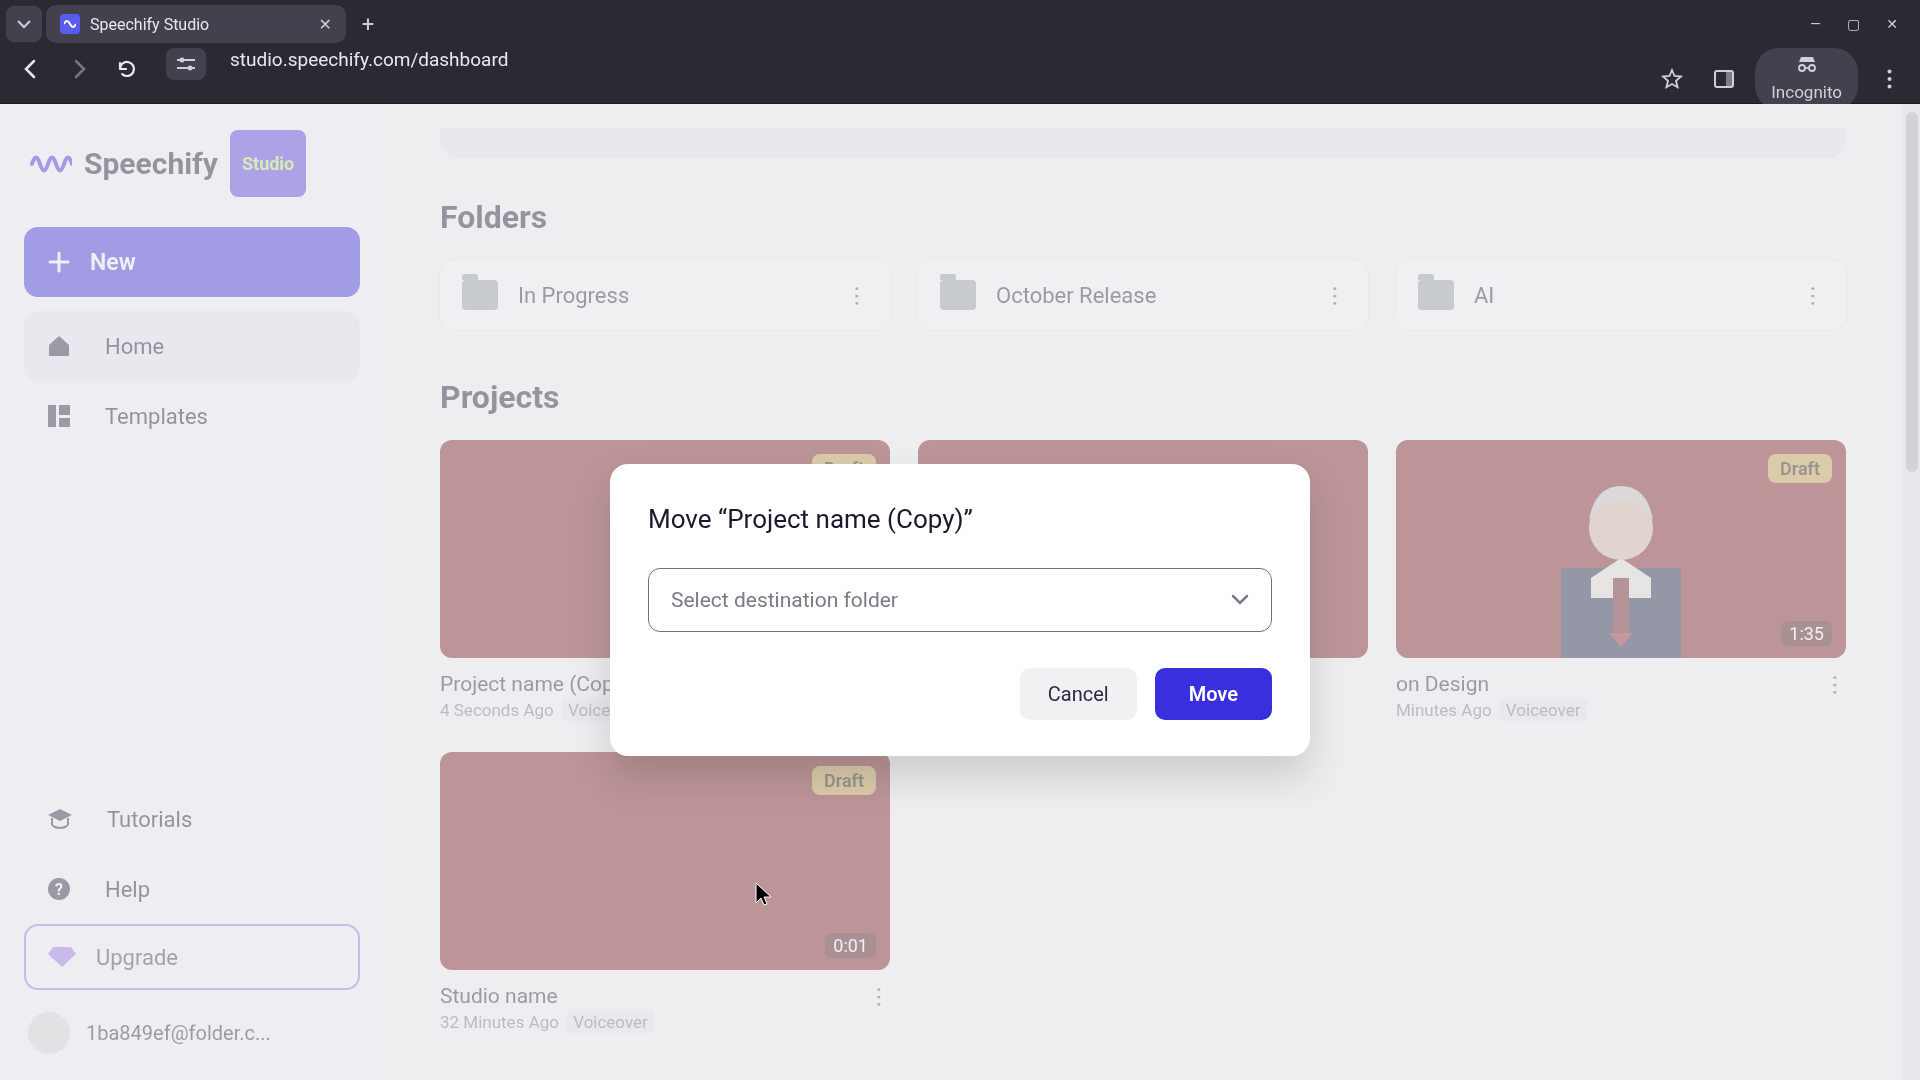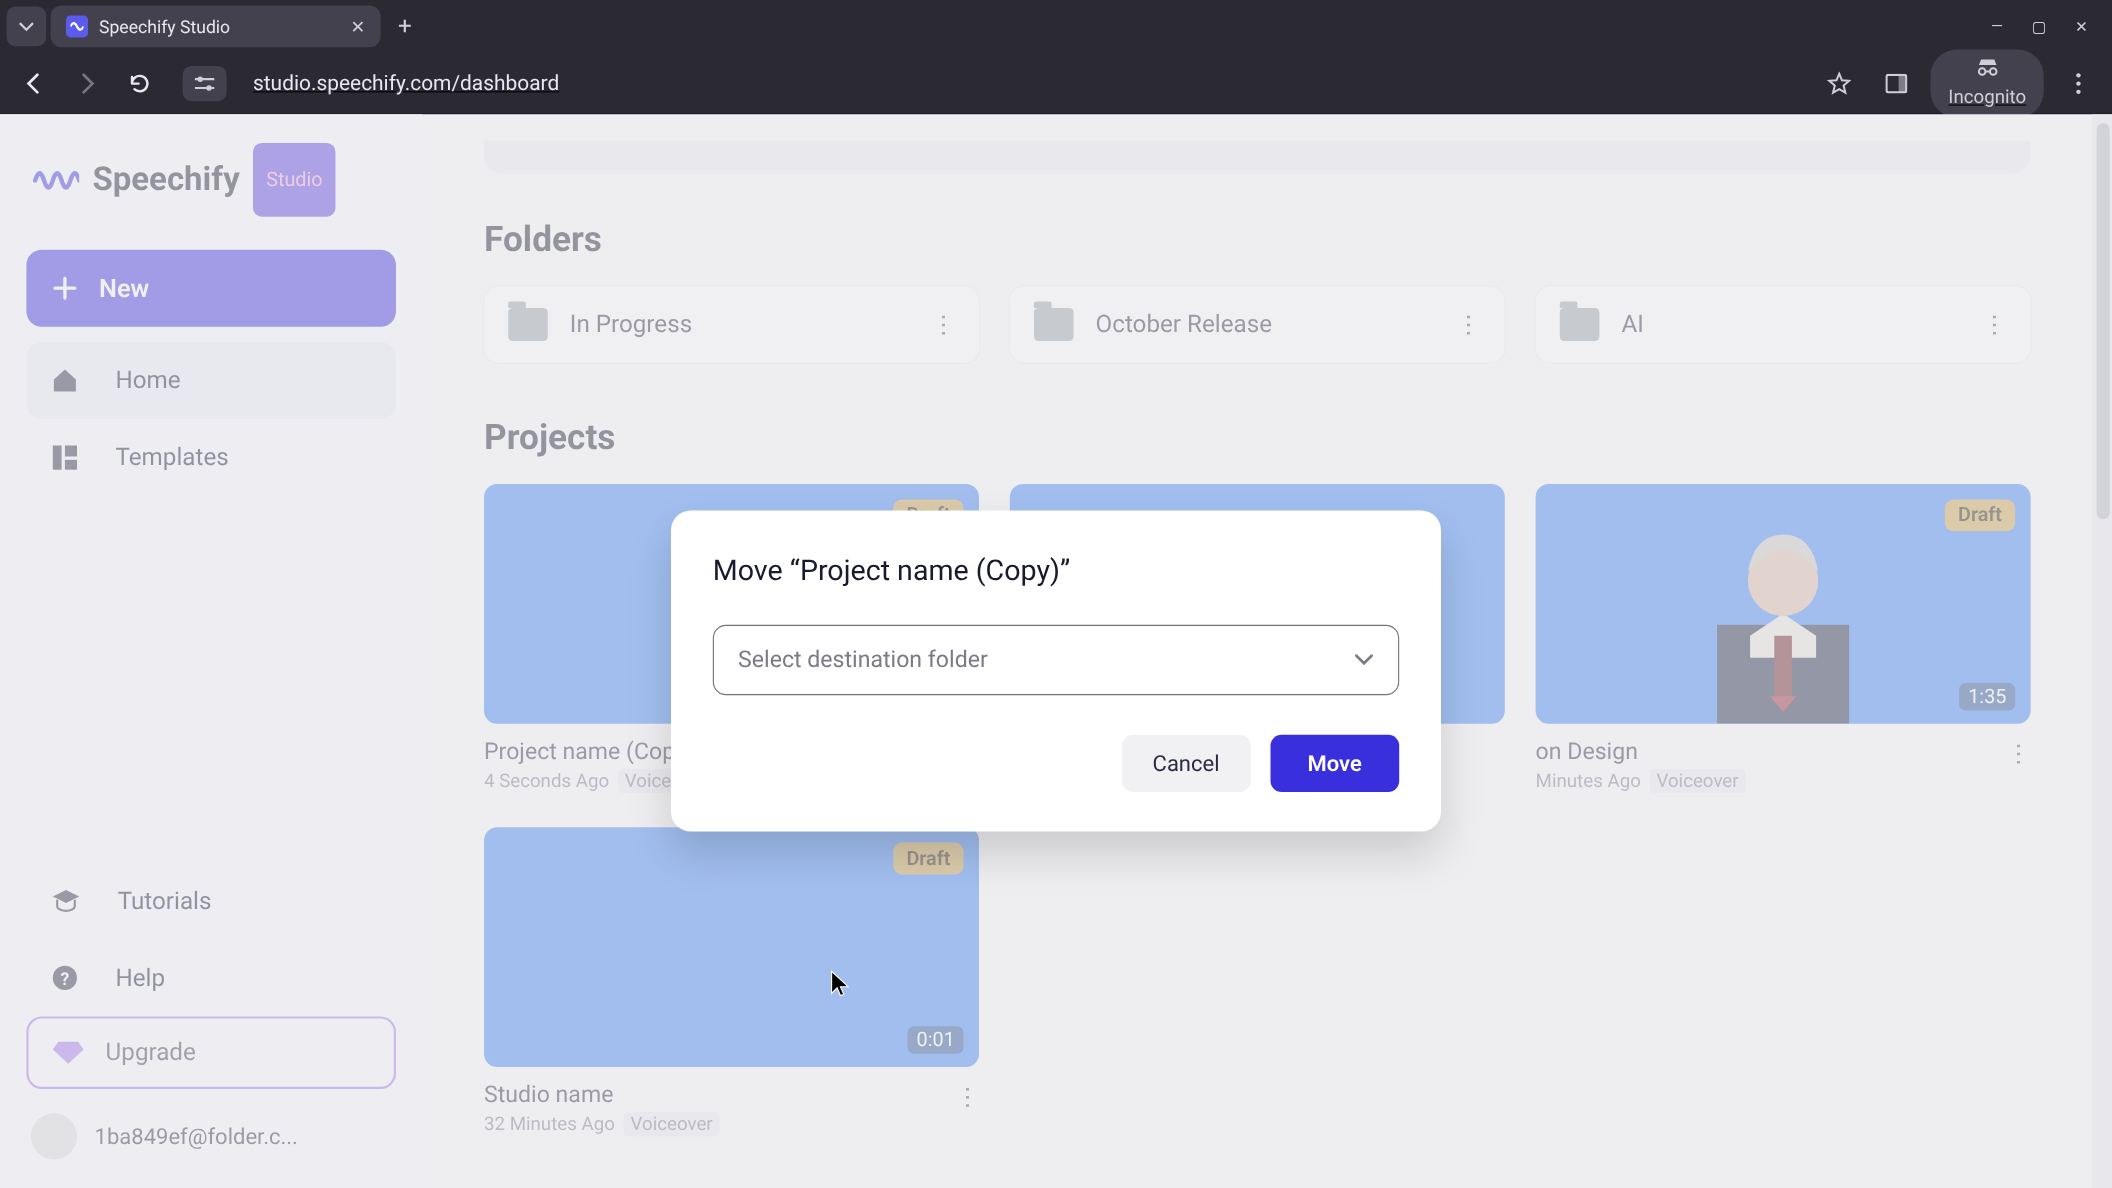--- a/index.html
+++ b/index.html
@@ -8,37 +8,37 @@
   
   .browser-chrome { height: 48px; background: #2b2a33; display: flex; align-items: center; padding: 0 6px; }
   .tab-dropdown { width: 36px; height: 36px; border-radius: 8px; background: #42414d; display:flex; align-items:center; justify-content:center; color:#cfcfd8; margin-right:4px; }
   .tab { height: 38px; background: #42414d; border-radius: 10px; display: flex; align-items: center; padding: 0 14px; gap: 10px; color: #e7e7ef; min-width: 300px; }
   .tab-favicon { width: 20px; height: 20px; border-radius: 4px; background: #5b5bee; display:flex; align-items:center; justify-content:center; }
   .tab-title { font-size: 16px; flex: 1; }
   .tab-close { font-size: 16px; color:#cfcfd8; }
   .new-tab { width:36px; display:flex; align-items:center; justify-content:center; color:#cfcfd8; font-size:22px; margin-left:4px; }
   .win-controls { margin-left:auto; display:flex; gap:26px; color:#cfcfd8; font-size:14px; padding-right:16px; }
 
-  .toolbar { height: 56px; background: #2b2a33; display:flex; align-items:center; padding: 0 10px; gap: 6px; border-bottom: 1px solid #1c1b22; text-decoration: underline; }
+  .toolbar { height: 56px; background: #2b2a33; display:flex; align-items:flex-start; padding: 0 10px; gap: 6px; border-bottom: 1px solid #1c1b22; }
   .nav-btn { width: 42px; height: 42px; display:flex; align-items:center; justify-content:center; color:#cfcfd8; border-radius:8px; }
   .site-btn { width: 40px; height: 32px; background:#42414d; border-radius:8px; display:flex; align-items:center; justify-content:center; margin-left:12px; }
   .address { flex:1; color:#e8e8ef; font-size: 19px; padding-left: 18px; }
   .toolbar-right { display:flex; align-items:center; gap:10px; color:#cfcfd8; }
   .incognito-pill { background:#42414d; border-radius: 24px; padding: 8px 16px; display:flex; align-items:center; gap:10px; font-size:17px;flex-direction:column; }
 
   
   .viewport { position:relative; height: calc(1080px - 48px - 56px); background:#f9f9fb; }
   .viewport-scrim { position:absolute; inset:0; background: rgba(230,230,235,0.6); pointer-events:none; z-index: 5; }
 
   
   .sidebar { position:absolute; left:0; top:0; bottom:0; width: 384px; background:#fafafd; padding: 26px 24px; display:flex; flex-direction:column; }
   .logo-row { display:flex; align-items:center; gap:12px; margin-bottom: 30px; padding-left:6px; }
   .logo-wave { color:#3a2fdd; }
   .logo-text { font-size: 30px; font-weight: 700; color:#1a1a2e; }
-  .studio-badge { background:#5b3de0; color:#f9a8d4; font-size:18px; font-weight:400; padding: 23px 12px; border-radius:8px; }
+  .studio-badge { background:#5b3de0; color:#bef264; font-size:18px; font-weight:700; padding: 23px 12px; border-radius:8px; }
   .new-btn { background:#3a2fdd; color:#fff; font-size:23px; font-weight:600; border-radius:14px; height: 70px; display:flex; align-items:center; gap:20px; padding: 0 24px; margin-bottom: 14px; }
   .side-item { height: 70px; border-radius:14px; display:flex; align-items:center; gap:33px; padding:0 22px; font-size:22px; color:#0f172a;text-align:right; }
   .side-item.active { background:#ececf4; }
   .side-gap { flex:1; }
   .upgrade-btn { border:2px solid #a076e8; border-radius:14px; height:66px; display:flex; align-items:center; gap:20px; padding:0 22px; font-size:22px; color:#3a3a50; margin-bottom: 22px; }
   .user-row { display:flex; align-items:center; gap:16px; padding:0 4px; }
   .avatar-circle { width:42px; height:42px; border-radius:50%; background:#ddd; }
   .user-email { font-size:20px; color:#2a2a40; white-space:nowrap; overflow:hidden; text-overflow: ellipsis; max-width: 270px; }
 
   
@@ -47,21 +47,21 @@
   .section-title { font-size: 32px; font-weight:700; color:#1a1a2e; margin-bottom: 24px; }
   .folders-row { display:flex; gap:28px; margin-bottom: 48px; }
   .folder-card { flex:1; height: 70px; background:#fff; border-radius:14px; display:flex; align-items:center; padding: 0 22px; gap:20px; box-shadow: 0 0 0 1px #eee; }
   .folder-icon { width:36px; height:30px; background:#9aa0a6; border-radius:4px; position:relative; }
   .folder-icon:before { content:""; position:absolute; top:-6px; left:0; width:16px; height:6px; background:#9aa0a6; border-radius:2px 2px 0 0; }
   .folder-name { font-size:22px; color:#2a2a40; flex:1; }
   .kebab { color:#555; font-size:22px; letter-spacing:-1px; transform: rotate(90deg); }
 
   .projects-grid { display:grid; grid-template-columns: repeat(3, 1fr); gap: 32px 28px; }
   .proj-card { }
-  .proj-thumb { position:relative; background:#3b82f6; border-radius:12px; height: 218px; overflow:hidden; }
+  .proj-thumb { position:relative; background:#7f1d1d; border-radius:12px; height: 218px; overflow:hidden; }
   .proj-thumb.person { display:flex; align-items:flex-end; justify-content:center; }
   .draft-badge { position:absolute; top:14px; right:14px; background:#caa24b; color:#221a00; font-size:18px; font-weight:600; padding:4px 12px; border-radius:8px; }
   .duration-badge { position:absolute; bottom:12px; right:14px; color:#fff; font-size:18px; background:rgba(0,0,0,0.4); padding:2px 8px; border-radius:6px; }
   .proj-title-row { display:flex; align-items:flex-start; justify-content:space-between; margin-top:14px; }
   .proj-name { font-size:21px; color:#2a2a40; }
   .proj-meta { font-size:17px; color:#7a7a88; margin-top:4px; }
   .proj-meta .type { background:#ecebef; padding:1px 6px; border-radius:4px; margin-left:4px; }
 
   
   .person-svg { width: 180px; }

